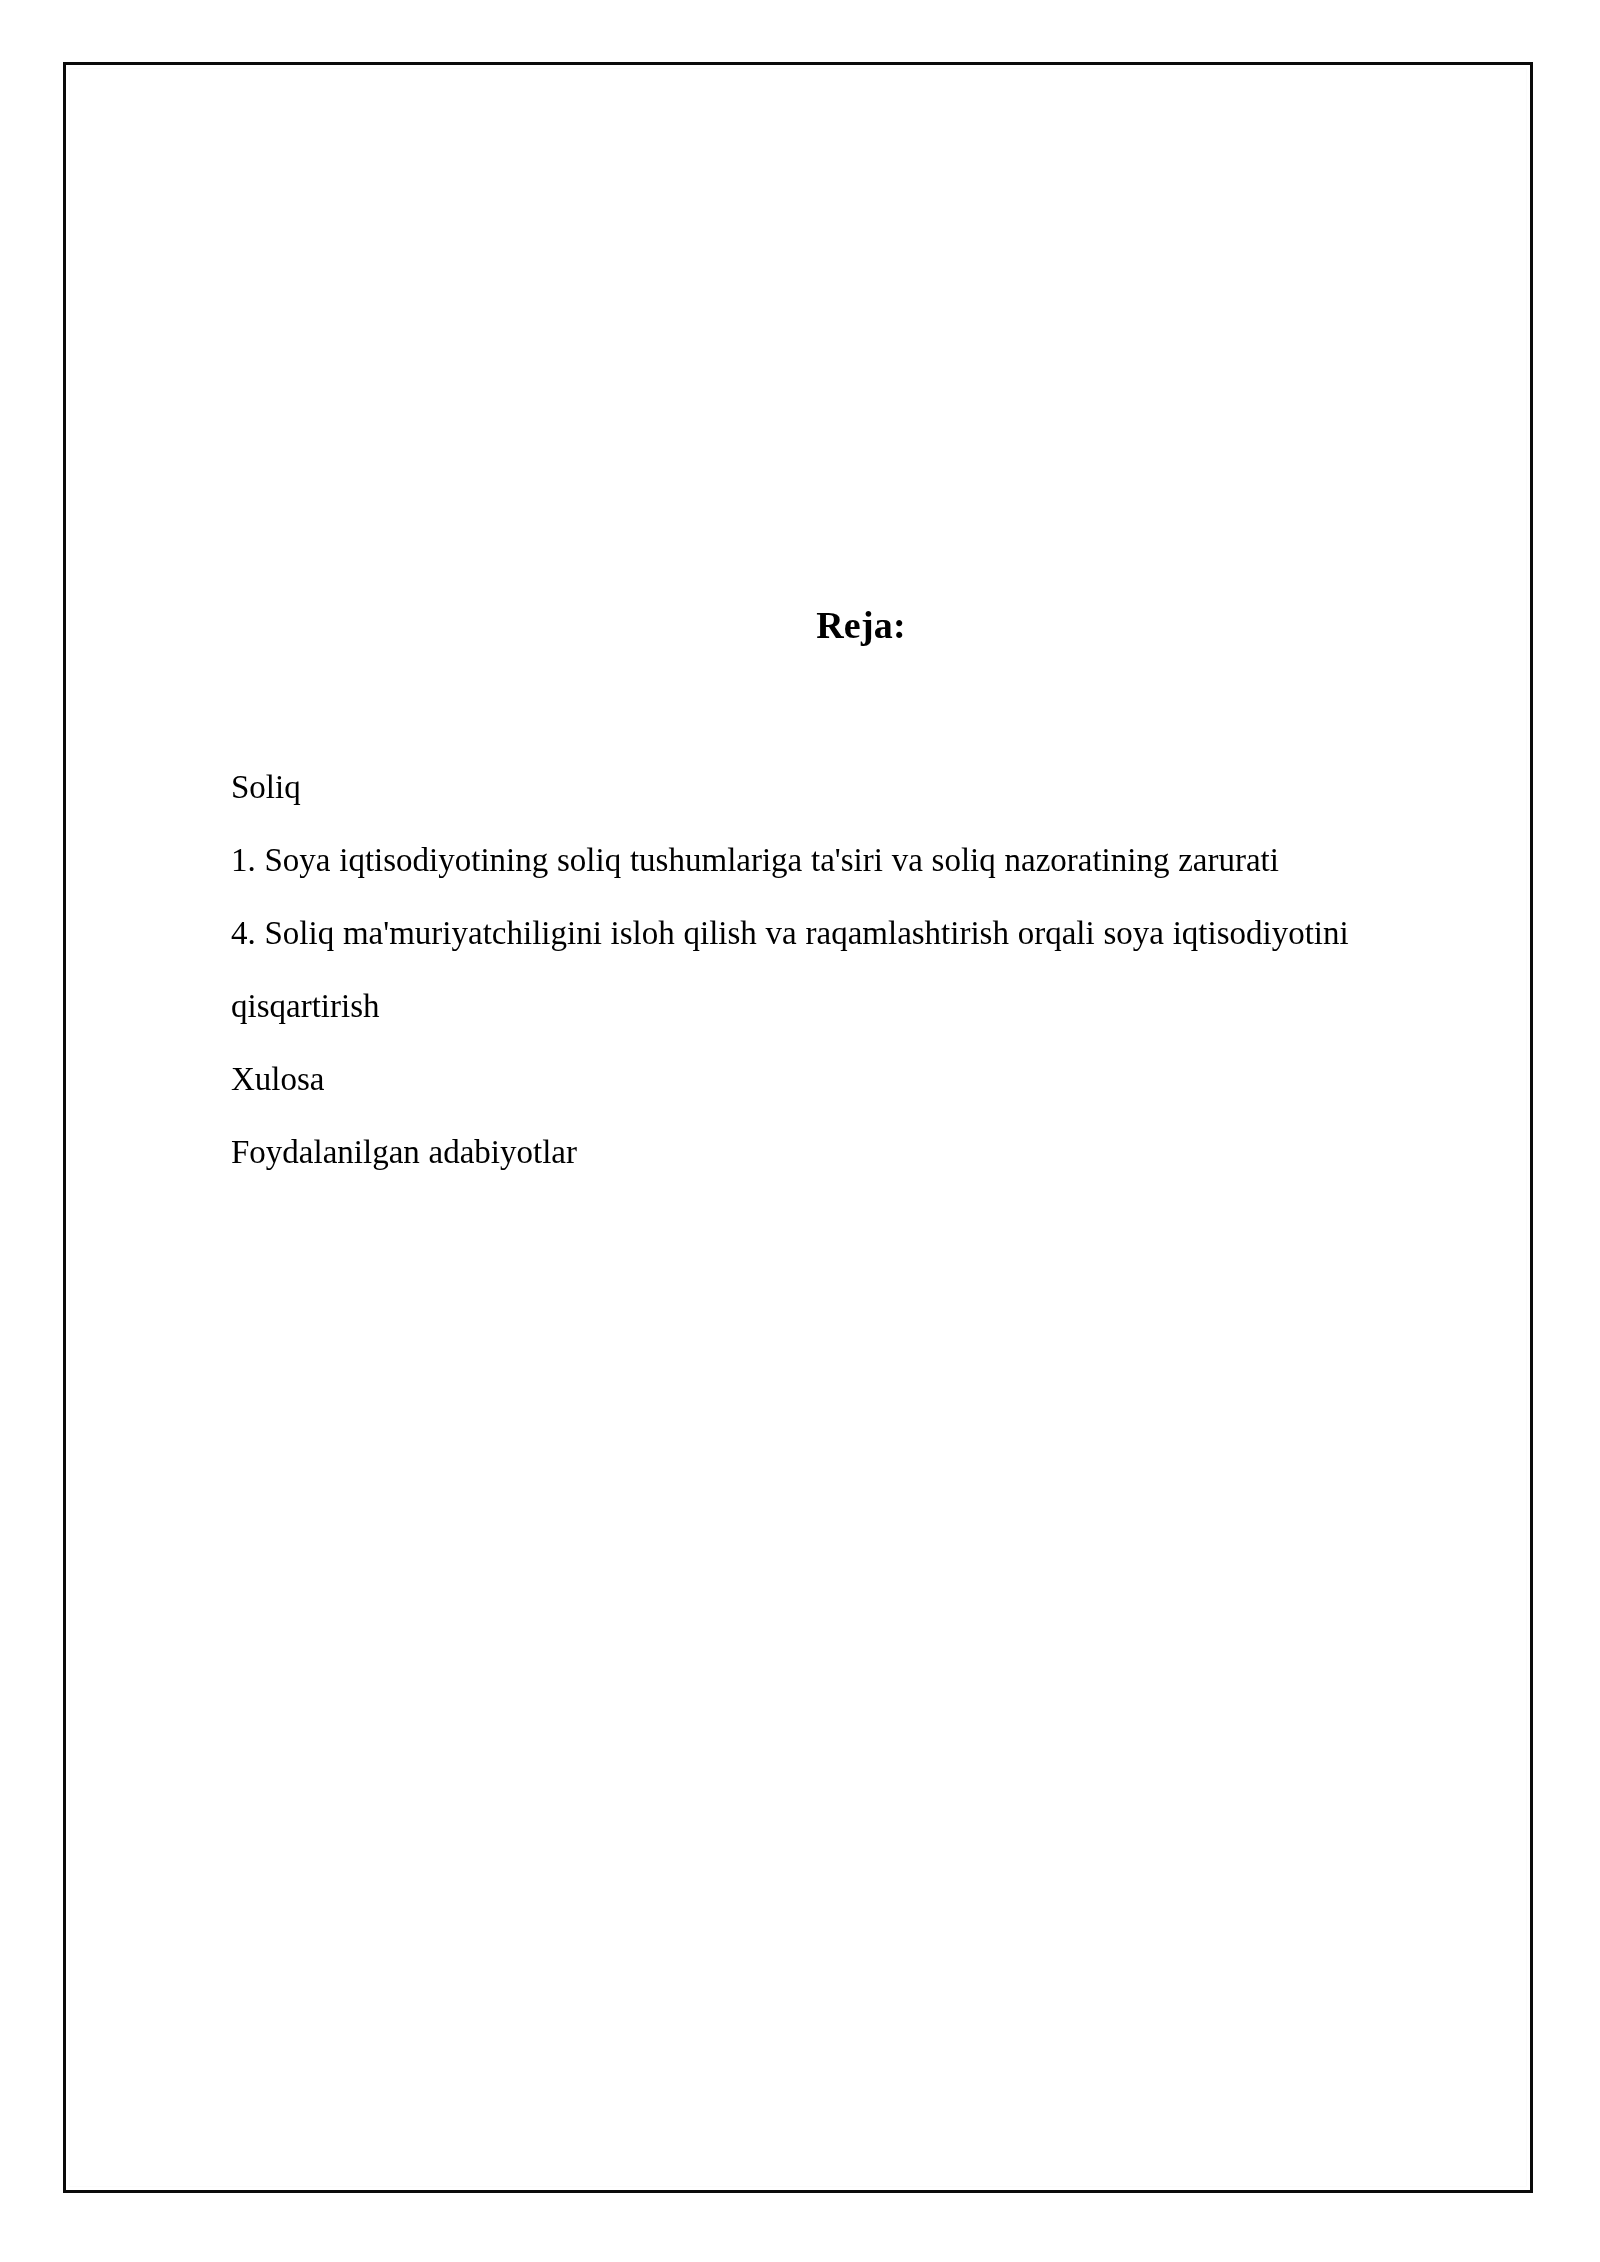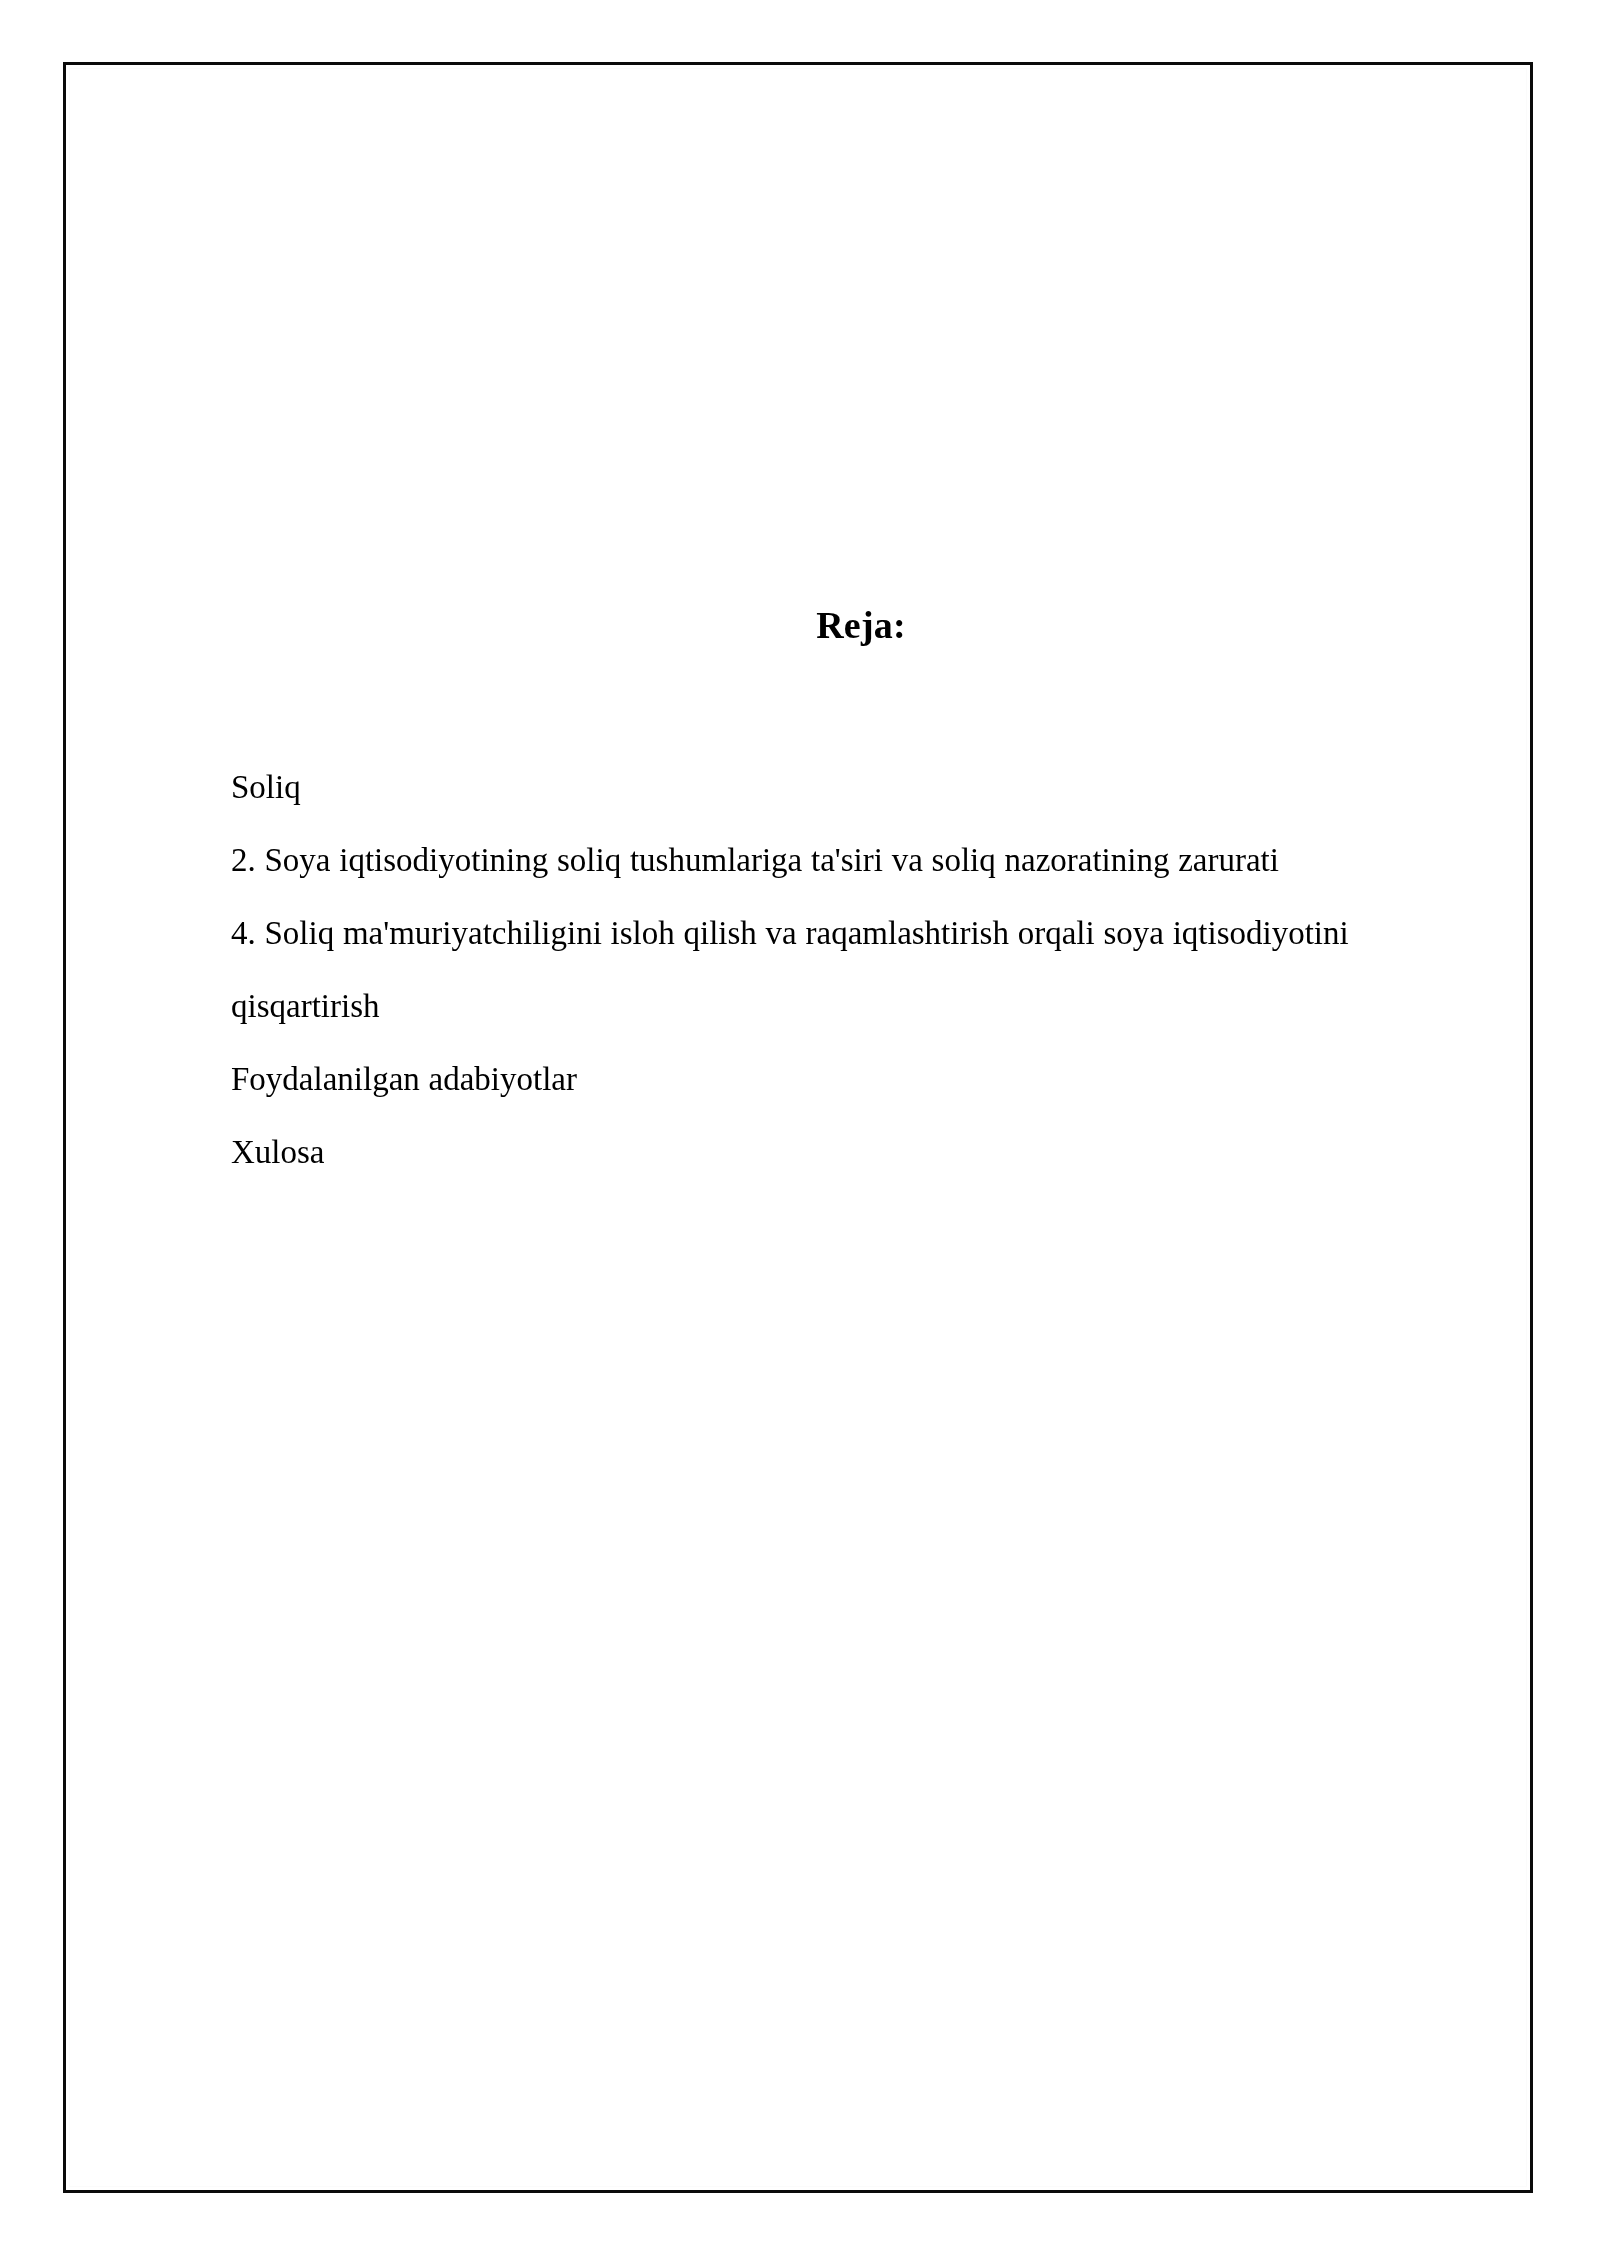--- a/index.html
+++ b/index.html
@@ -90,25 +90,25 @@
   <div class="page-frame">
 
     <div class="content-area">
 
       <div class="doc-title">Reja:</div>
 
       <div class="toc-list">
 
         <div class="toc-entry">Soliq</div>
 
-        <div class="toc-entry">2. Soya iqtisodiyotining soliq tushumlariga ta'siri va soliq nazoratining zarurati</div>
+        <div class="toc-entry">1. Soya iqtisodiyotining soliq tushumlariga ta'siri va soliq nazoratining zarurati</div>
 
 
         <div class="toc-entry">4. Soliq ma'muriyatchiligini isloh qilish va raqamlashtirish orqali soya iqtisodiyotini qisqartirish</div>
 
+        <div class="toc-entry">Xulosa</div>
+
         <div class="toc-entry">Foydalanilgan adabiyotlar</div>
-
-        <div class="toc-entry">Xulosa</div>
 
       </div>
     </div>
   </div>
 </div>
 
 </body></html>

